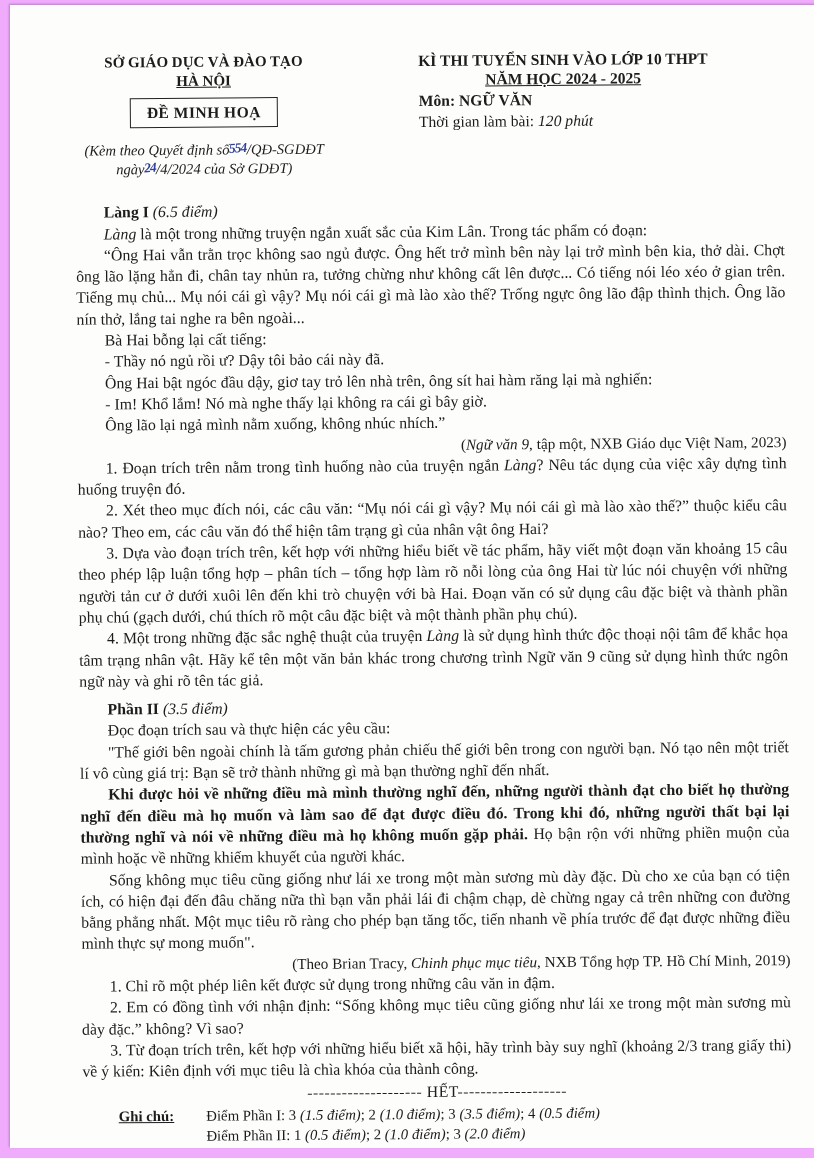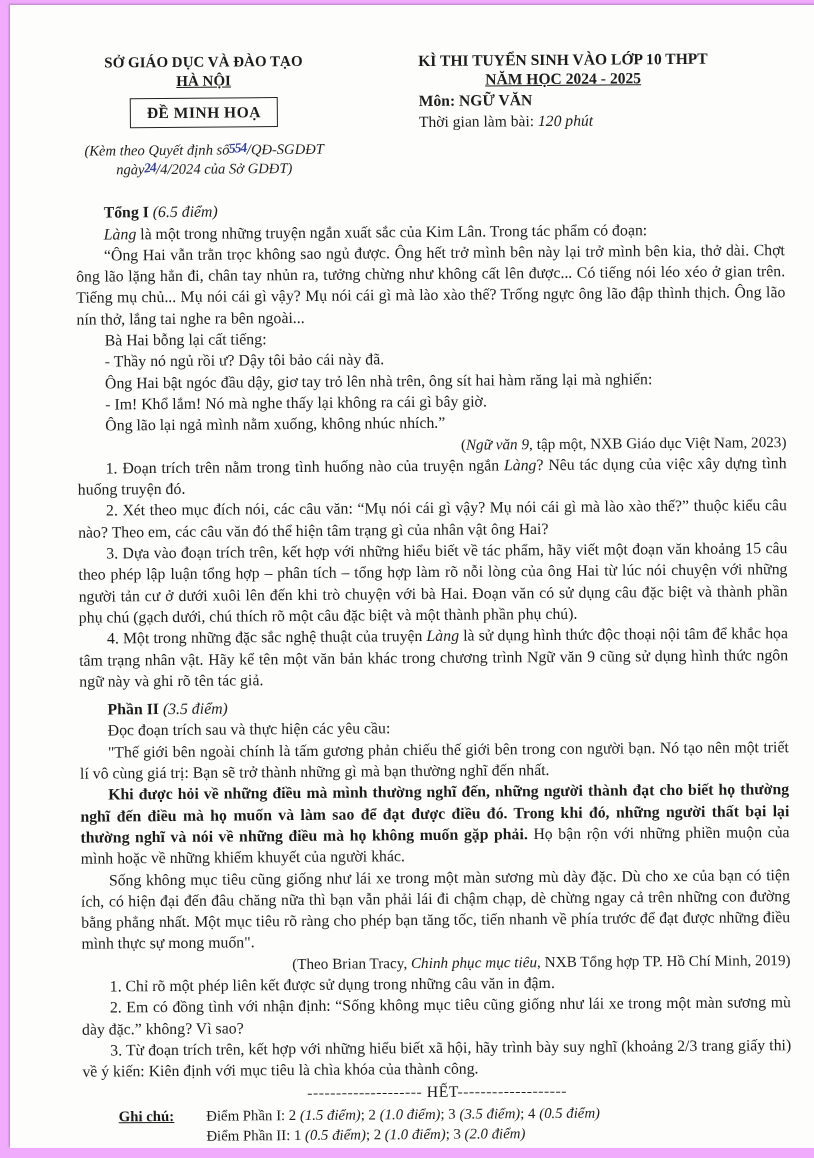--- a/index.html
+++ b/index.html
@@ -82,21 +82,21 @@
         <div class="h-right">
           <div class="exam1">KÌ THI TUYỂN SINH VÀO LỚP 10 THPT</div>
           <div class="exam2"><span>NĂM HỌC 2024 - 2025</span></div>
           <div class="exam3"><span>Môn: </span><span>NGỮ VĂN</span></div>
           <div class="exam4"><span>Thời gian làm bài: </span><span class="it">120 phút</span></div>
         </div>
       </div>
 
       <div class="bodytext">
 
-        <p class="part-head"><span>Tổng I</span><span class="pts"> (6.5 điểm)</span></p>
+        <p class="part-head"><span>Làng I</span><span class="pts"> (6.5 điểm)</span></p>
         <p class="para"><span class="i">Làng</span><span> là một trong những truyện ngắn xuất sắc của Kim Lân. Trong tác phẩm có đoạn:</span></p>
         <p class="para">“Ông Hai vẫn trằn trọc không sao ngủ được. Ông hết trở mình bên này lại trở mình bên kia, thở dài. Chợt ông lão lặng hẳn đi, chân tay nhủn ra, tưởng chừng như không cất lên được... Có tiếng nói léo xéo ở gian trên. Tiếng mụ chủ... Mụ nói cái gì vậy? Mụ nói cái gì mà lào xào thế? Trống ngực ông lão đập thình thịch. Ông lão nín thở, lắng tai nghe ra bên ngoài...</p>
         <p class="para">Bà Hai bỗng lại cất tiếng:</p>
         <p class="para">- Thầy nó ngủ rồi ư? Dậy tôi bảo cái này đã.</p>
         <p class="para">Ông Hai bật ngóc đầu dậy, giơ tay trỏ lên nhà trên, ông sít hai hàm răng lại mà nghiến:</p>
         <p class="para">- Im! Khổ lắm! Nó mà nghe thấy lại không ra cái gì bây giờ.</p>
         <p class="para">Ông lão lại ngả mình nằm xuống, không nhúc nhích.”</p>
         <p class="source"><span>(</span><span class="i">Ngữ văn 9</span><span>, tập một, NXB Giáo dục Việt Nam, 2023)</span></p>
         <p class="para"><span>1. Đoạn trích trên nằm trong tình huống nào của truyện ngắn </span><span class="i">Làng</span><span>? Nêu tác dụng của việc xây dựng tình huống truyện đó.</span></p>
         <p class="para">2. Xét theo mục đích nói, các câu văn: “Mụ nói cái gì vậy? Mụ nói cái gì mà lào xào thế?” thuộc kiểu câu nào? Theo em, các câu văn đó thể hiện tâm trạng gì của nhân vật ông Hai?</p>
@@ -112,21 +112,21 @@
         <p class="para">Sống không mục tiêu cũng giống như lái xe trong một màn sương mù dày đặc. Dù cho xe của bạn có tiện ích, có hiện đại đến đâu chăng nữa thì bạn vẫn phải lái đi chậm chạp, dè chừng ngay cả trên những con đường bằng phẳng nhất. Một mục tiêu rõ ràng cho phép bạn tăng tốc, tiến nhanh về phía trước để đạt được những điều mình thực sự mong muốn".</p>
         <p class="source"><span>(Theo Brian Tracy, </span><span class="i">Chinh phục mục tiêu</span><span>, NXB Tổng hợp TP. Hồ Chí Minh, 2019)</span></p>
         <p class="para">1. Chỉ rõ một phép liên kết được sử dụng trong những câu văn in đậm.</p>
         <p class="para">2. Em có đồng tình với nhận định: “Sống không mục tiêu cũng giống như lái xe trong một màn sương mù dày đặc.” không? Vì sao?</p>
         <p class="para">3. Từ đoạn trích trên, kết hợp với những hiểu biết xã hội, hãy trình bày suy nghĩ (khoảng 2/3 trang giấy thi) về ý kiến: Kiên định với mục tiêu là chìa khóa của thành công.</p>
 
         <p class="het">-------------------- HẾT-------------------</p>
         <div class="note-row">
           <span class="note-label">Ghi chú:</span>
           <div class="note-lines">
-            <p><span>Điểm Phần I: 2 </span><span class="i">(1.5 điểm)</span><span>; 2 </span><span class="i">(1.0 điểm)</span><span>; 3 </span><span class="i">(3.5 điểm)</span><span>; 4 </span><span class="i">(0.5 điểm)</span></p>
+            <p><span>Điểm Phần I: 3 </span><span class="i">(1.5 điểm)</span><span>; 2 </span><span class="i">(1.0 điểm)</span><span>; 3 </span><span class="i">(3.5 điểm)</span><span>; 4 </span><span class="i">(0.5 điểm)</span></p>
             <p><span>Điểm Phần II: 1 </span><span class="i">(0.5 điểm)</span><span>; 2 </span><span class="i">(1.0 điểm)</span><span>; 3 </span><span class="i">(2.0 điểm)</span></p>
           </div>
         </div>
 
       </div>
     </div>
   </div>
 </div>
 
 </body></html>

